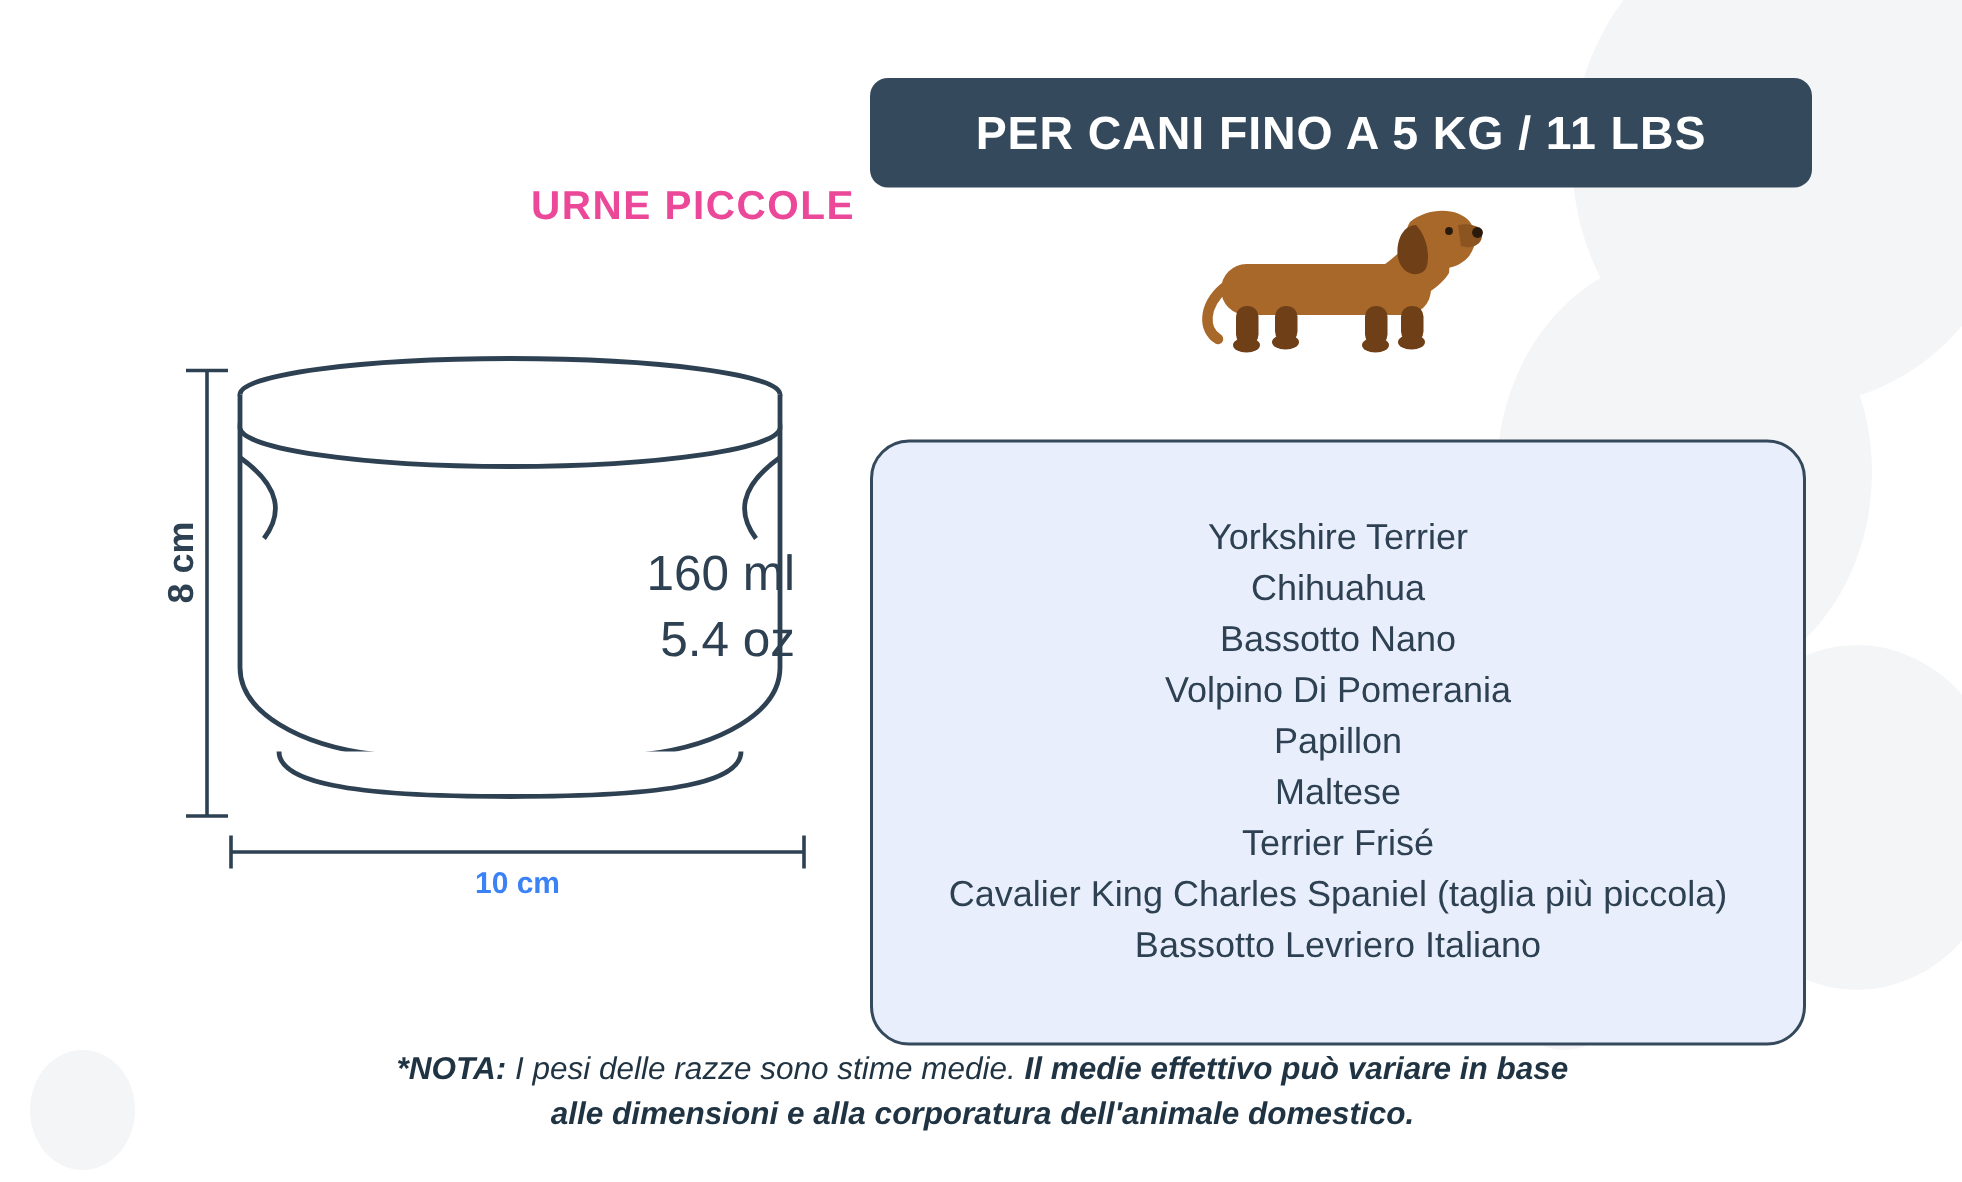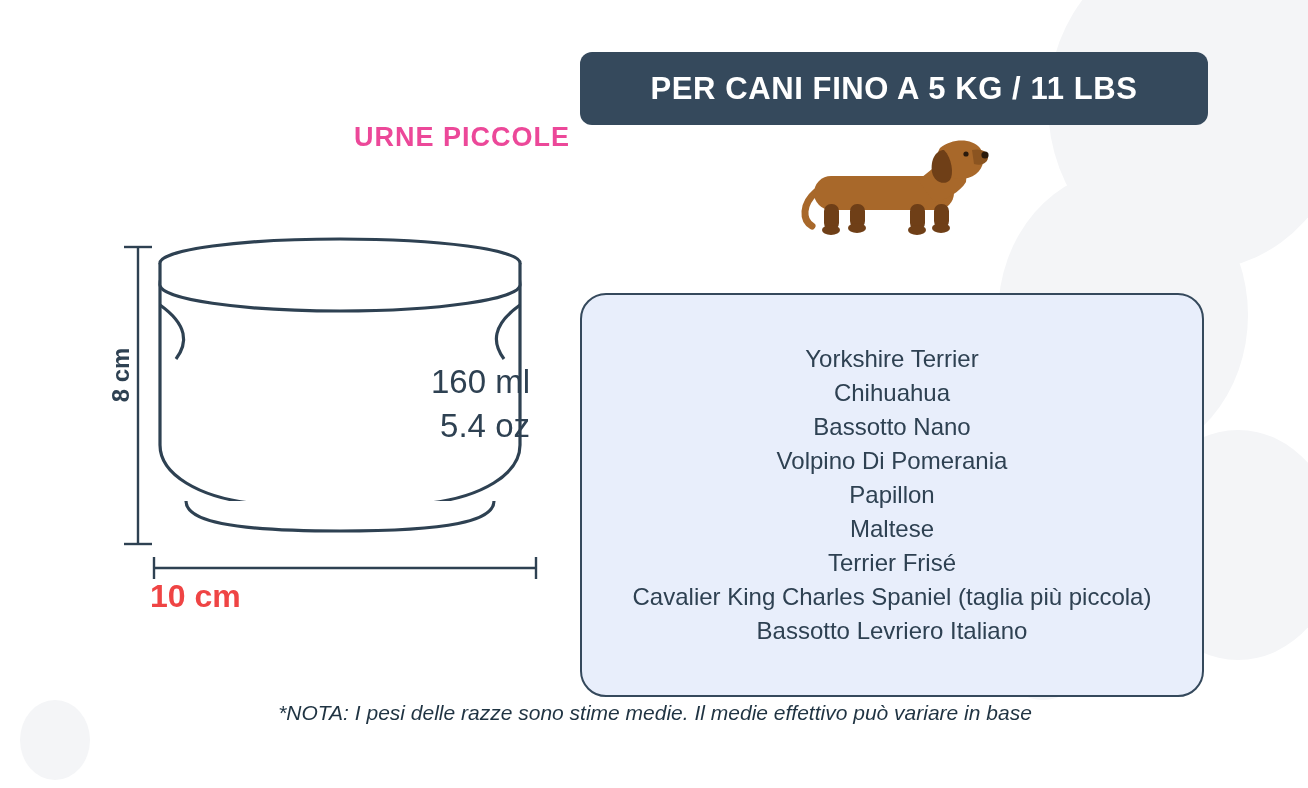--- a/index.html
+++ b/index.html
@@ -91,24 +91,24 @@
     left: 150px;
     top: 556px;
     width: 390px;
     height: 60px;
   }
   .dim-h-label {
     position: absolute;
     left: 0;
     top: 22px;
     width: 390px;
-    text-align: left;
-    font-size: 32px;
+    text-align: center;
+    font-size: 20px;
     font-weight: bold;
-    color: #ef4444;
+    color: #3b82f6;
   }
   .urn-volume {
     position: absolute;
     left: 160px;
     top: 360px;
     width: 370px;
     text-align: right;
     font-size: 33px;
     line-height: 1.32;
     color: #2e4152;
@@ -172,21 +172,21 @@
     position: absolute;
     left: 120px;
     top: 698px;
     width: 1070px;
     text-align: center;
     font-style: italic;
     font-size: 21px;
     line-height: 1.45;
     color: #1f3342;
   }
-  .note b { font-weight: normal; }
+  .note b { font-weight: bold; }
 </style>
 </head>
 <body>
 
 <div class="page">
 
   <div class="bg-blob blob-1"></div>
   <div class="bg-blob blob-2"></div>
   <div class="bg-blob blob-3"></div>
   <div class="bg-blob blob-4"></div>
@@ -284,16 +284,19 @@
       <div class="breed">Maltese</div>
       <div class="breed">Terrier Frisé</div>
       <div class="breed">Cavalier King Charles Spaniel (taglia più piccola)</div>
       <div class="breed">Bassotto Levriero Italiano</div>
     </div>
 
     <div class="note">
       <div>
         <b>*NOTA:</b><span> I pesi delle razze sono stime medie. </span><b>Il medie effettivo può variare in base</b>
       </div>
+      <div>
+        <b>alle dimensioni e alla corporatura dell'animale domestico.</b>
+      </div>
     </div>
 
   </div>
 </div>
 
 </body></html>

